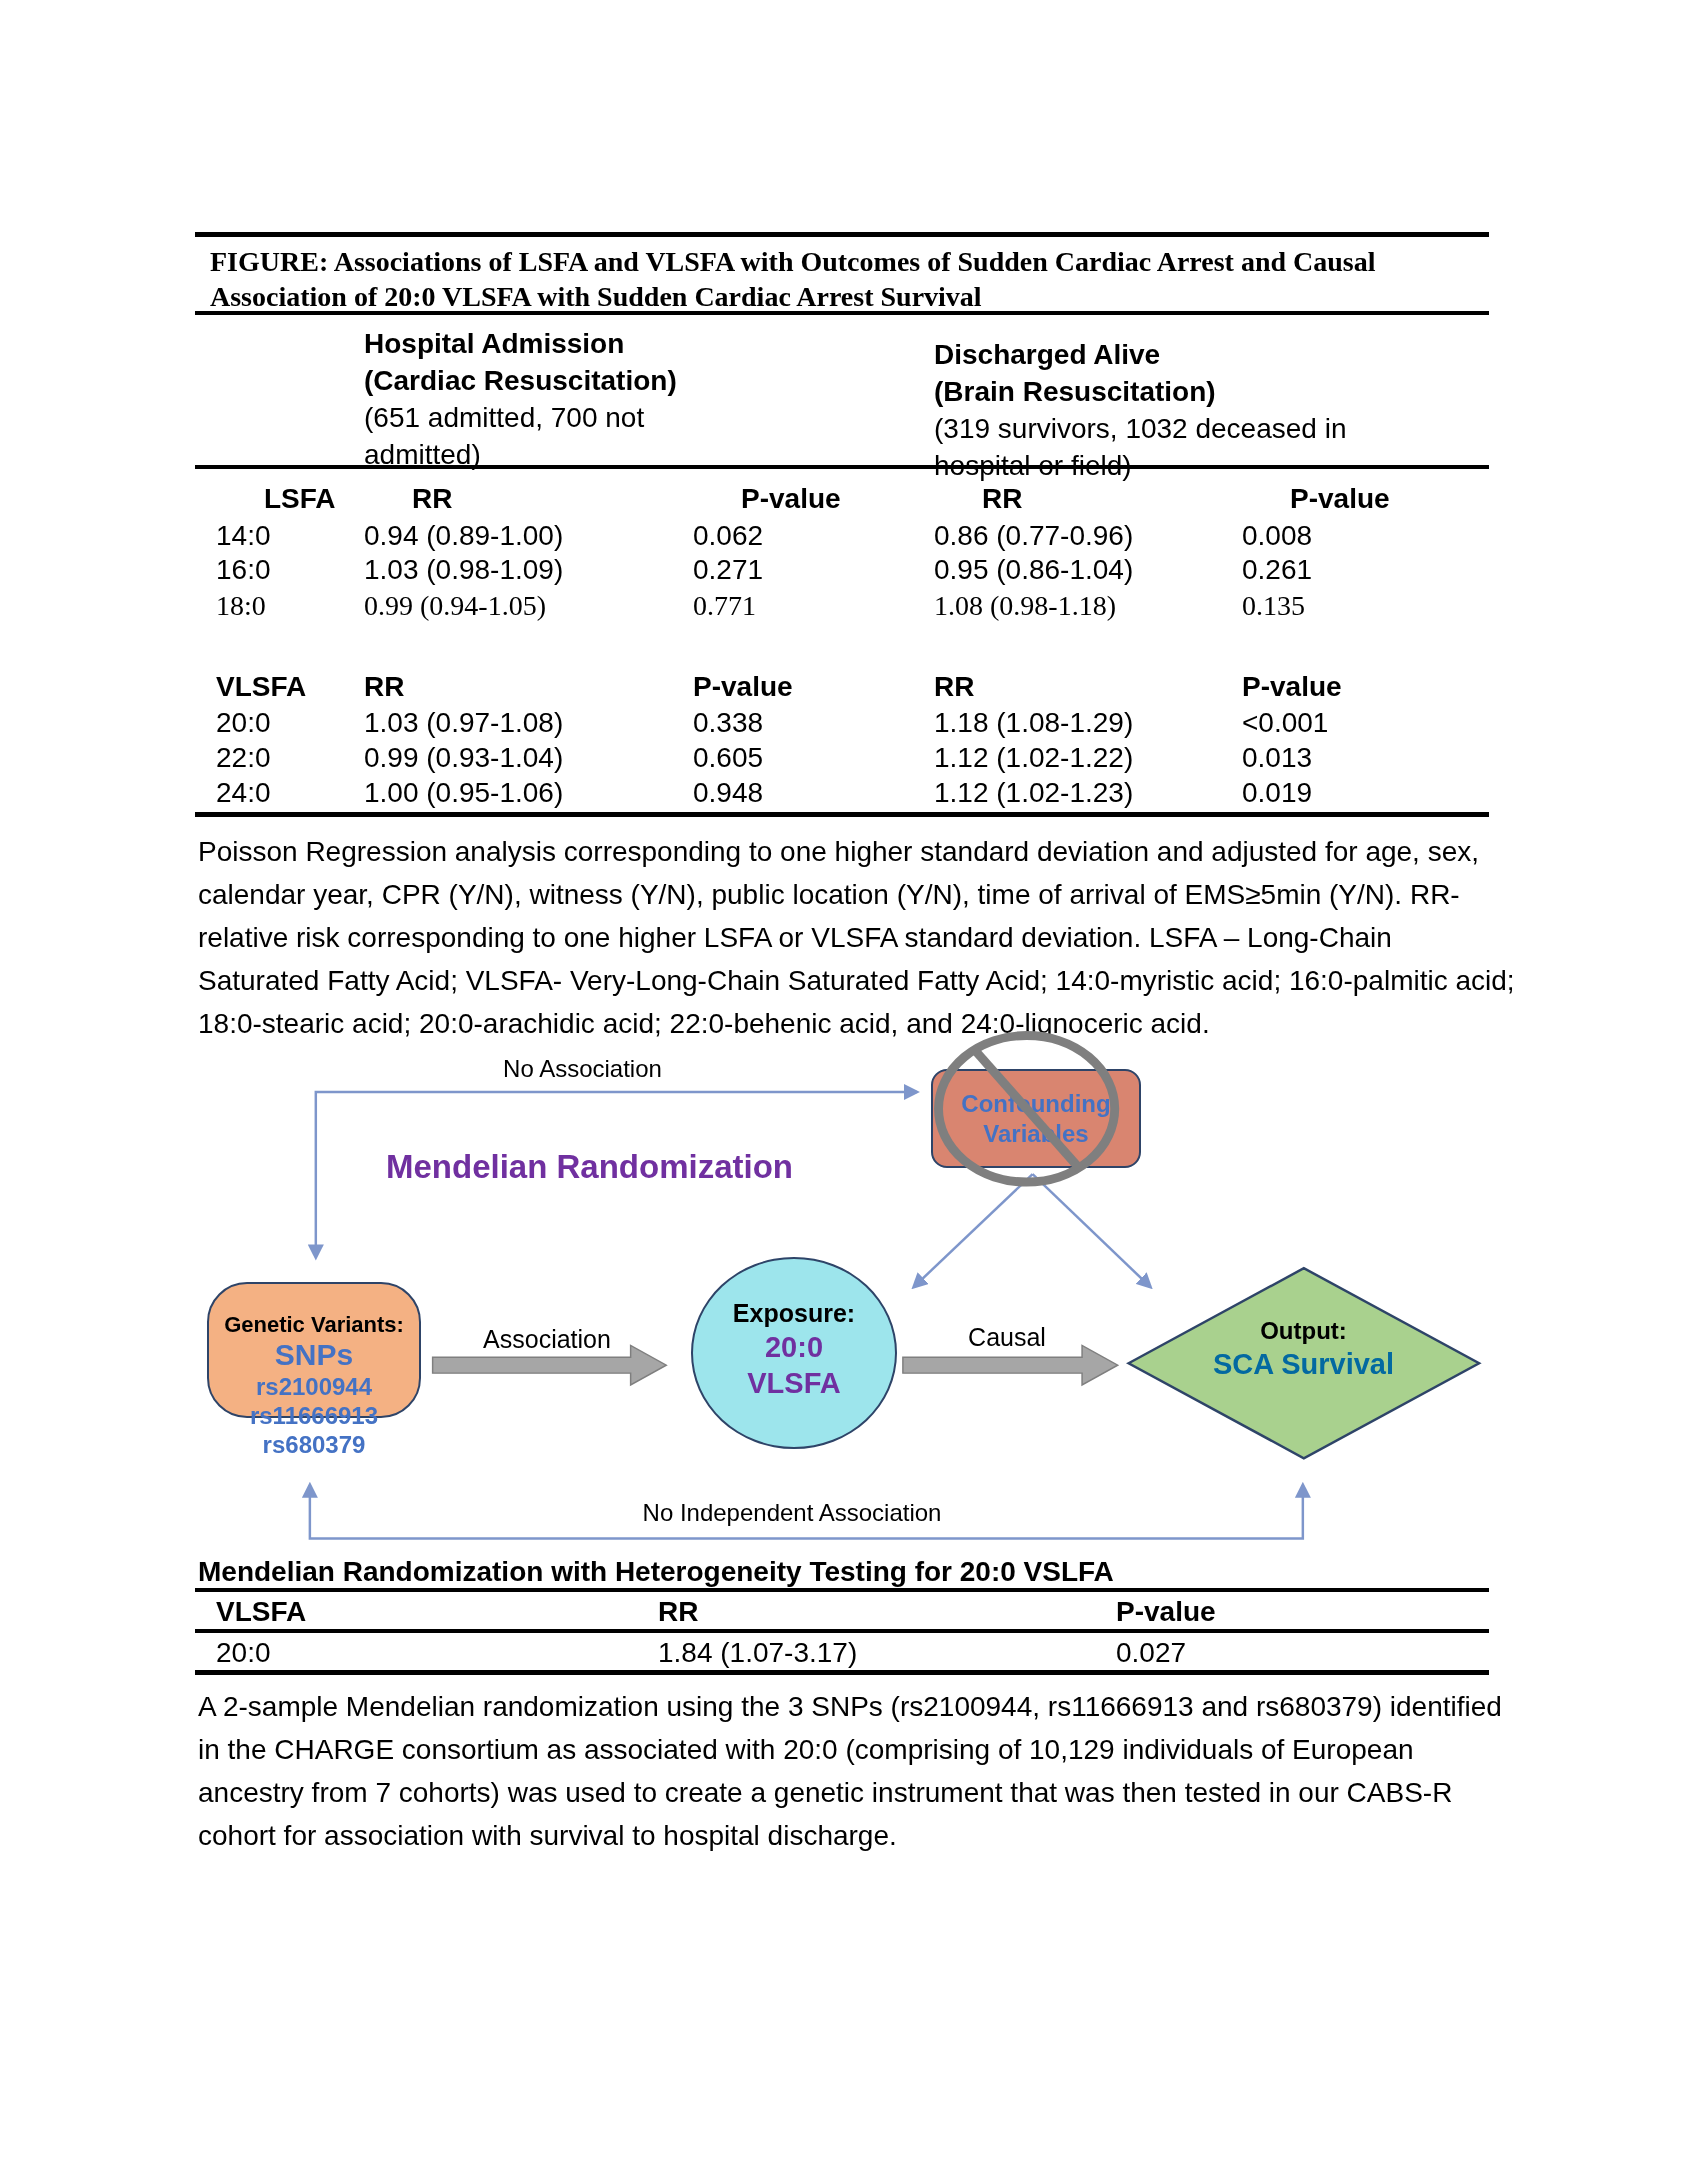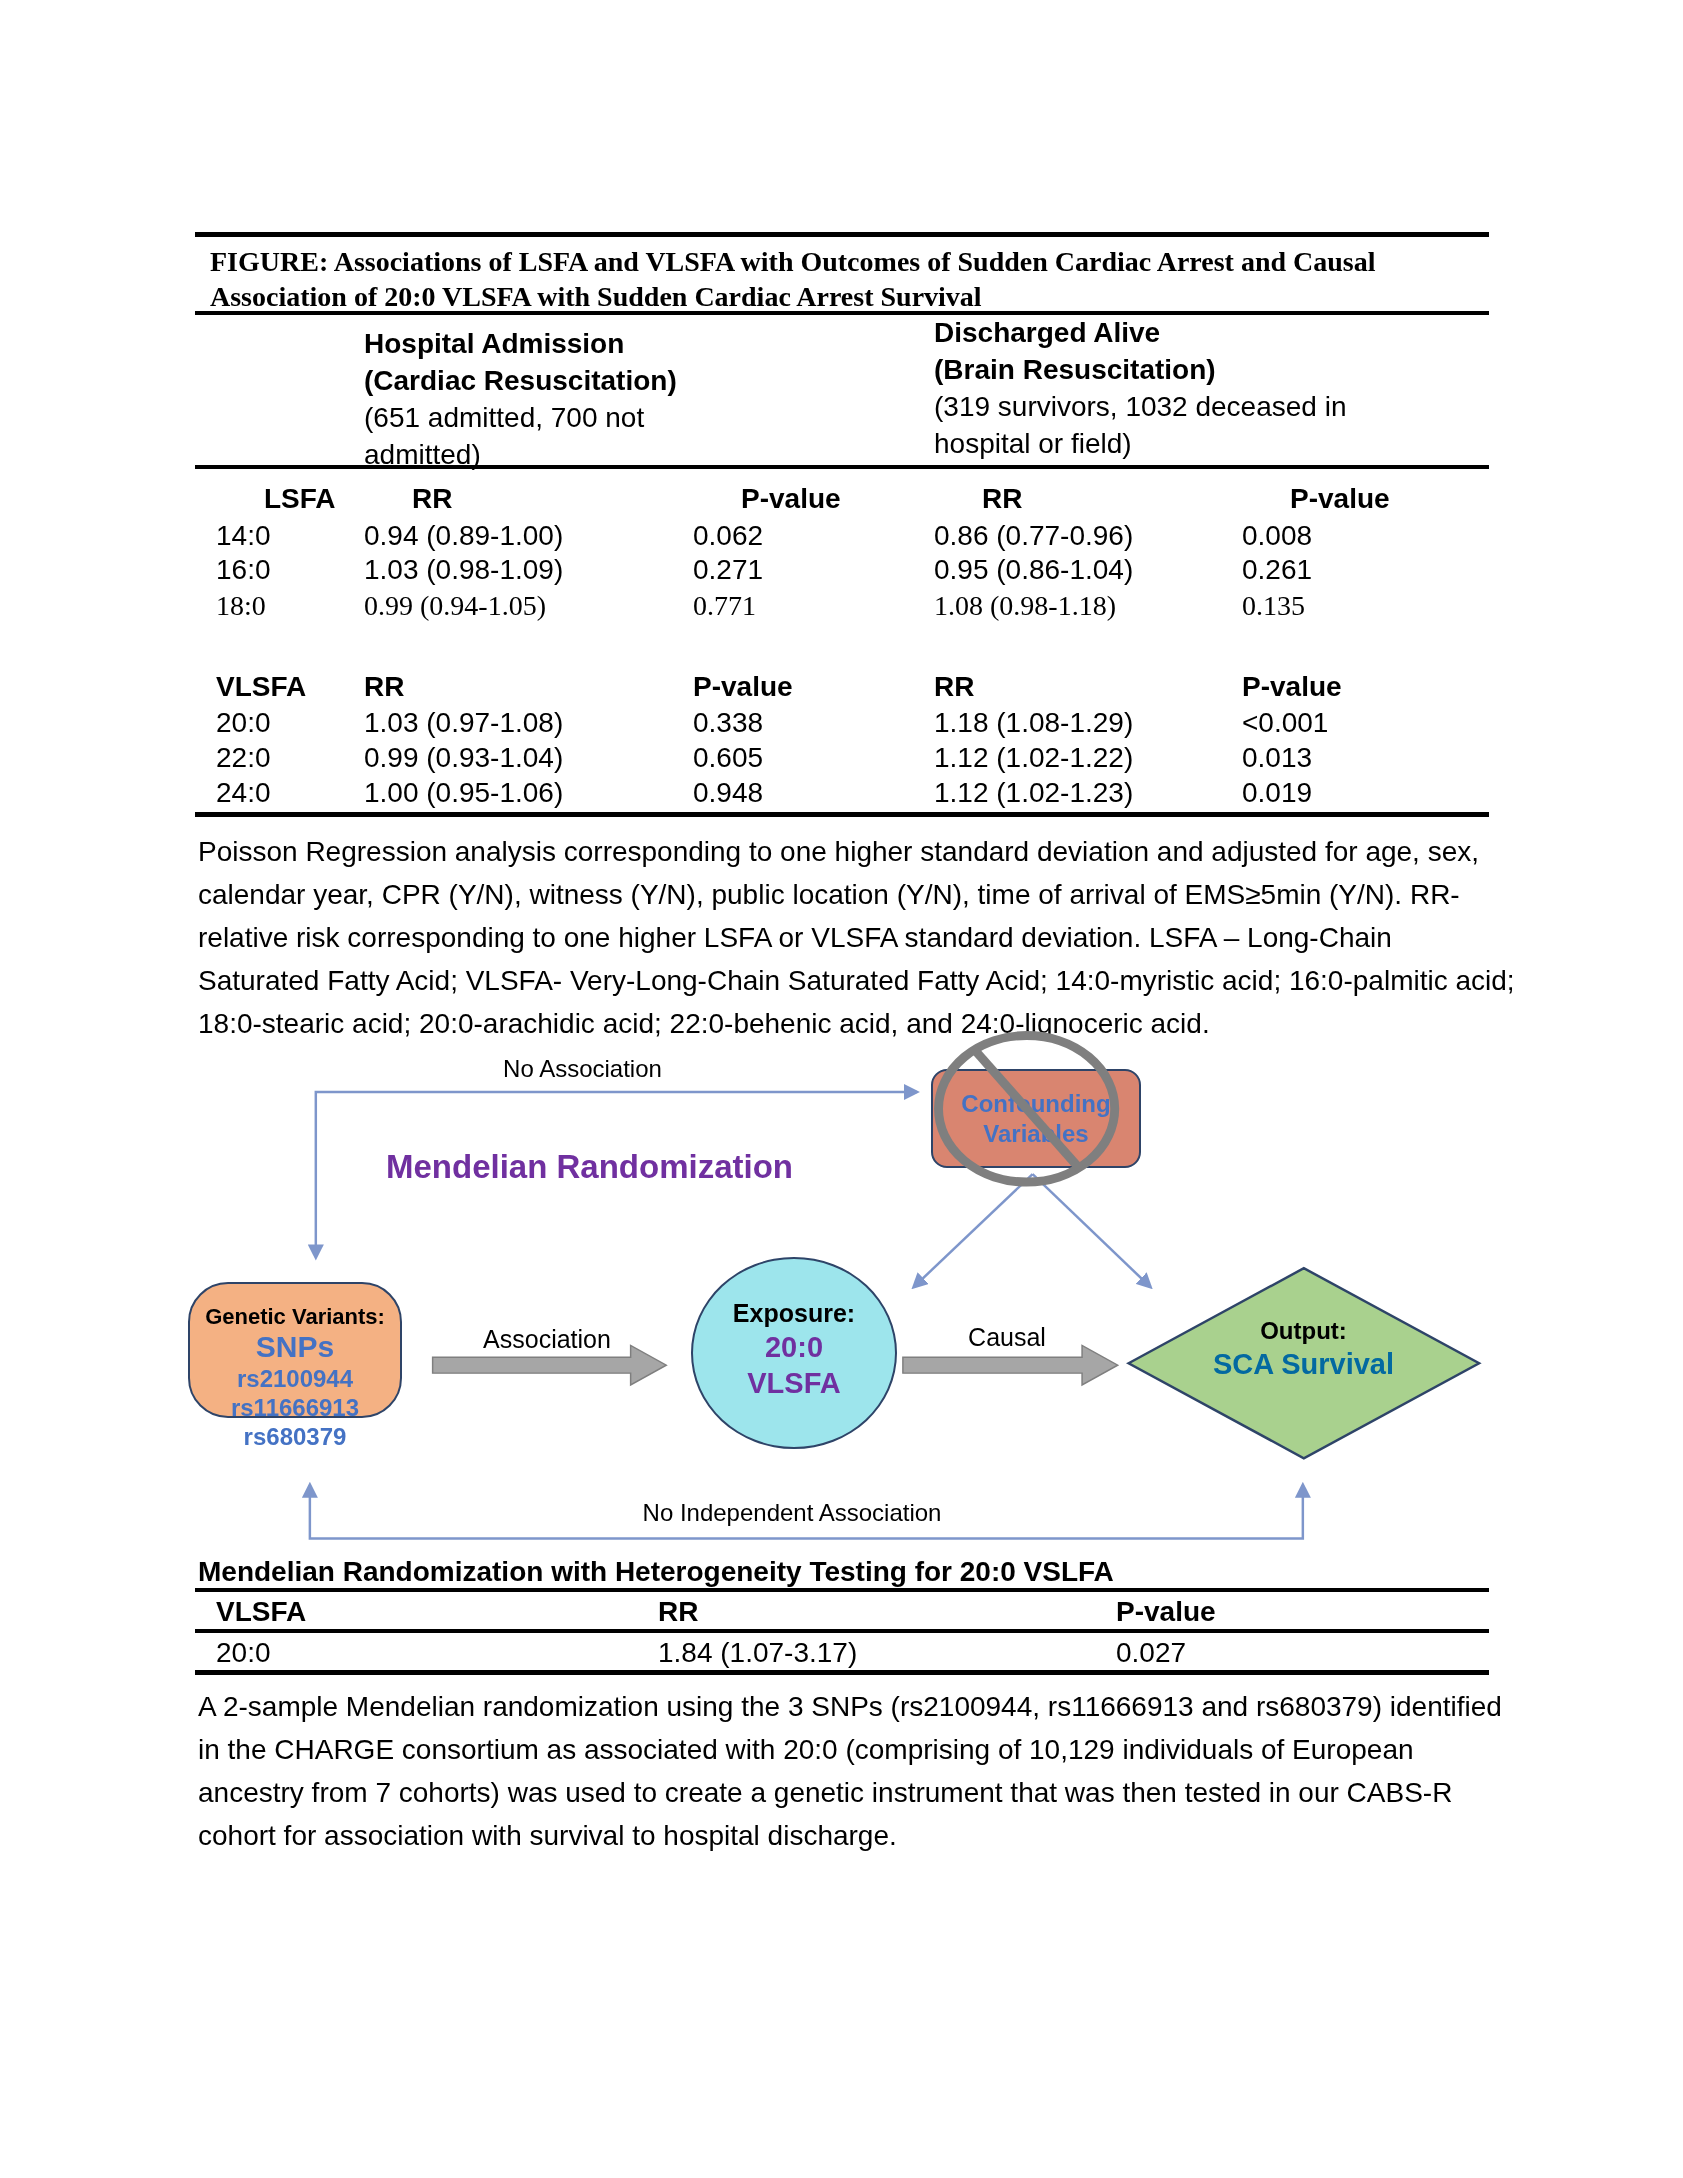--- a/index.html
+++ b/index.html
@@ -16,21 +16,21 @@
   .hgroup{line-height:37px; font-size:28px;}
   .hline{display:block;}
   
   .t-row{position:absolute; left:0; width:1683px; height:32px; font-size:28px;}
   .t-row span{position:absolute; white-space:nowrap;}
   .t1c0{left:216px;} .t1c1{left:364px;} .t1c2{left:693px;} .t1c3{left:934px;} .t1c4{left:1242px;}
   .t2c0{left:216px;} .t2c1{left:658px;} .t2c2{left:1116px;}
   .footnote{left:198px; width:1317px; font-size:28px; line-height:43px;}
   
   .node{position:absolute; box-sizing:border-box; border:2.5px solid #2E4468; text-align:center;}
-  .node-snps{left:188px; top:1282px; width:214px; height:136px; border-radius:40px; background:#F4B183; padding-top:20px;}
+  .node-snps{left:207px; top:1282px; width:214px; height:136px; border-radius:40px; background:#F4B183; padding-top:28px;}
   .node-snps .gv{font-size:22px; font-weight:bold; color:#000; line-height:26px;}
   .node-snps .snps-title{font-size:30px; font-weight:bold; color:#4472C4; line-height:34px;}
   .node-snps .snp{font-size:24px; color:#4472C4; font-weight:bold; line-height:29px;}
   .node-exposure{left:691px; top:1257px; width:206px; height:192px; border-radius:50%; background:#9DE5EC; padding-top:38px;}
   .node-exposure .exp-h{font-size:25px; font-weight:bold; line-height:32px;}
   .node-exposure .exp-v{font-size:29px; font-weight:bold; color:#7030A0; line-height:36px;}
   .node-conf{left:931px; top:1069px; width:210px; height:99px; border-radius:16px; background:#D98570;
              display:flex; flex-direction:column; justify-content:center;}
   .node-conf .cv{font-size:24px; font-weight:bold; color:#4472C4; line-height:30px;}
   .diamond-text{left:1148px; top:1315px; width:311px; text-align:center;}
@@ -53,21 +53,21 @@
     <span class="hline">Association of 20:0 VLSFA with Sudden Cardiac Arrest Survival</span>
   </div>
 
   <div class="rule" style="top:311px;height:4px;"></div>
 
   <div class="abs hgroup" style="left:364px; top:325px; width:327px;">
     <span class="hline b">Hospital Admission</span>
     <span class="hline b">(Cardiac Resuscitation)</span>
     <span class="hline">(651 admitted, 700 not admitted)</span>
   </div>
-  <div class="abs hgroup" style="left:934px; top:314px; width:446px;">
+  <div class="abs hgroup" style="left:934px; top:336px; width:446px;">
     <span class="hline b">Discharged Alive</span>
     <span class="hline b">(Brain Resuscitation)</span>
     <span class="hline">(319 survivors, 1032 deceased in hospital or field)</span>
   </div>
 
   <div class="rule" style="top:465px;height:4px;"></div>
 
   <div class="t-row" style="top:483px;margin-left:48px;">
     <span class="t1c0 b">LSFA</span>
     <span class="t1c1 b">RR</span>

